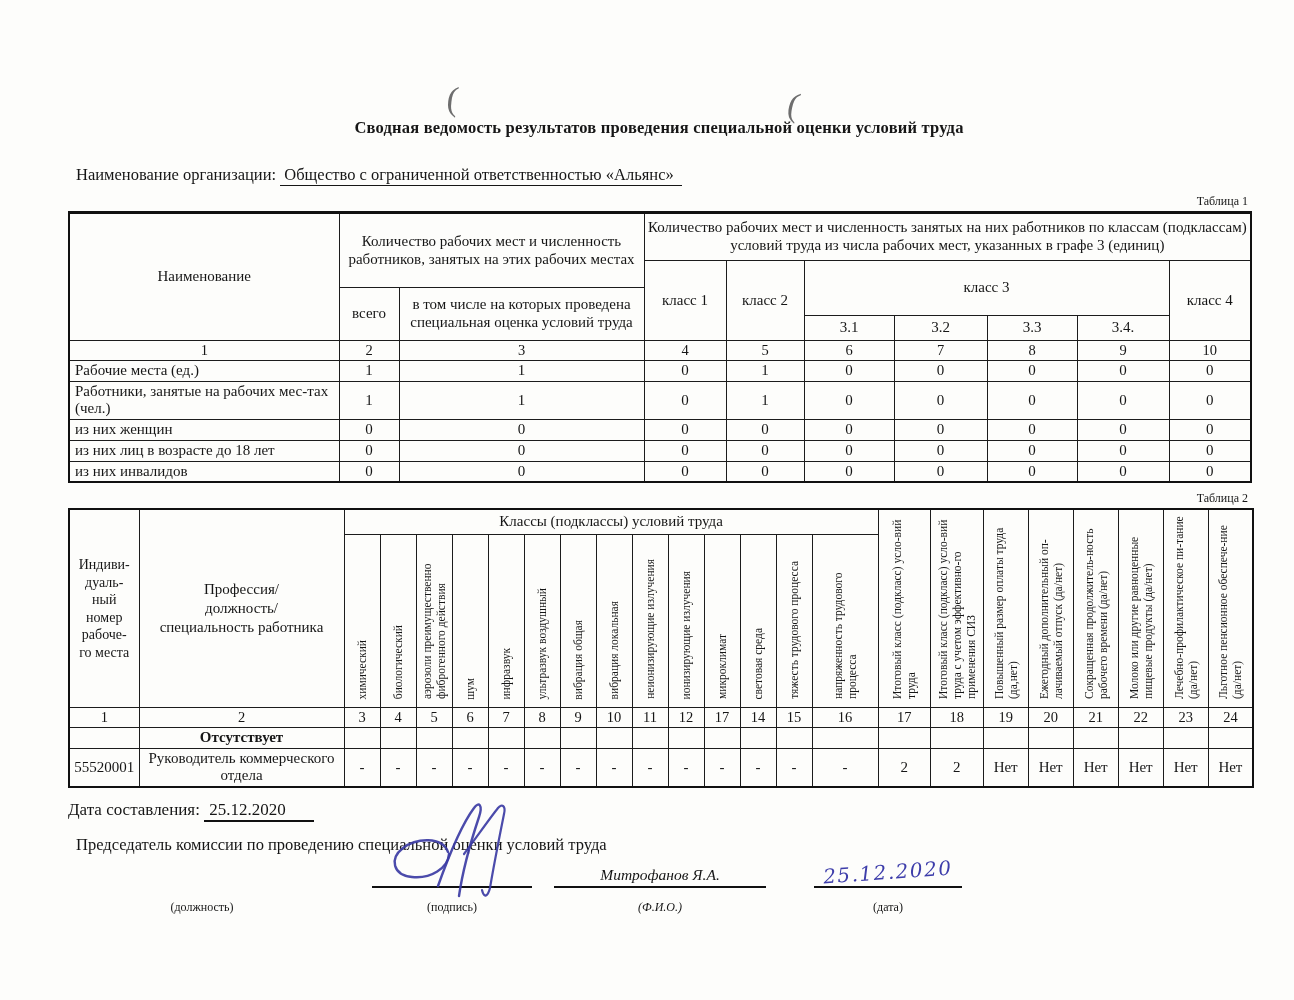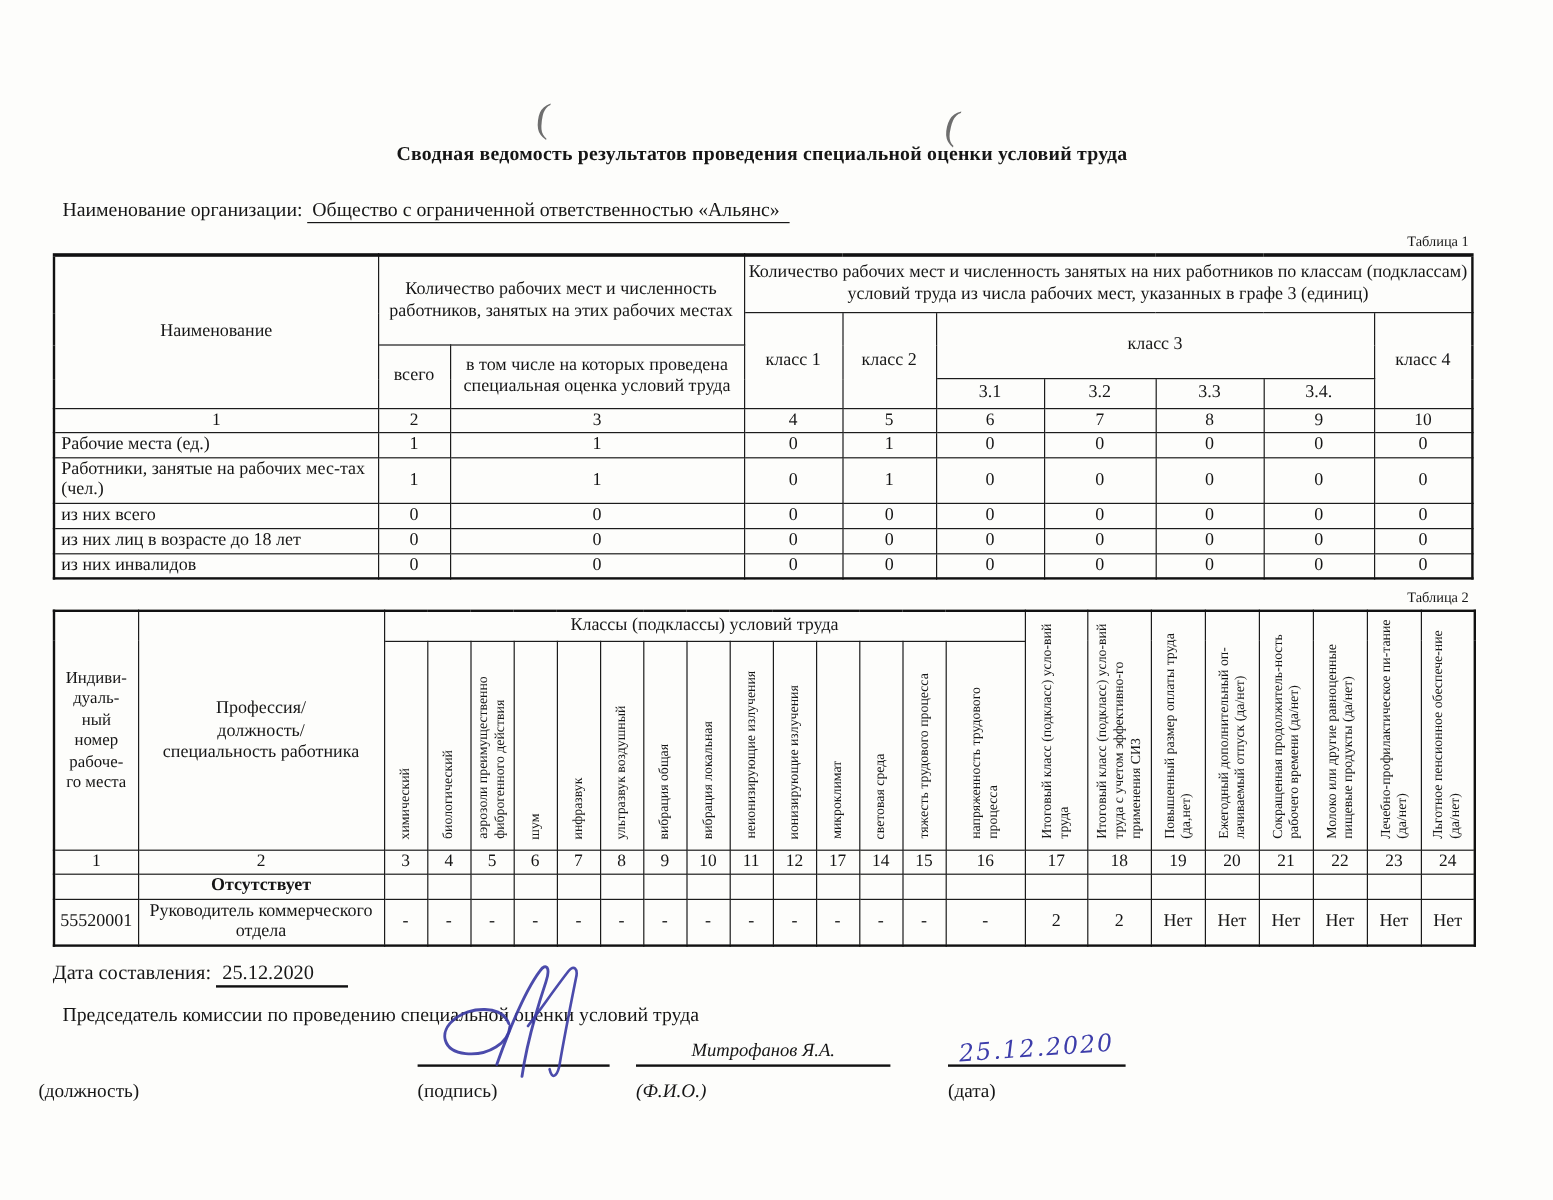--- a/index.html
+++ b/index.html
@@ -3,21 +3,21 @@
 <meta charset="utf-8">
 <style>
   * { box-sizing: border-box; }
   html,body { margin:0; padding:0; }
   body { background:#ffffff; }
   .page {
     position:relative; width:1294px; height:1000px; overflow:hidden;
     background:#fdfdfb; color:#161616;
     font-family:"Liberation Serif", serif;
   }
-  .content { position:absolute; left:44px; top:0; width:1182px; }
+  .content { position:absolute; left:68px; top:0; width:1182px; }
 
   .artifact { position:absolute; color:#6e6e6e; font-size:34px; font-family:"Liberation Serif", serif; font-weight:300; }
   .a1 { left:447px; top:80px; transform:rotate(7deg); }
   .a2 { left:788px; top:86px; transform:rotate(13deg); }
 
   .title { margin:118px 0 0 0; text-align:center; font-size:16.5px; font-weight:bold; letter-spacing:0.2px; }
   .org-line { margin-top:27px; font-size:16.5px; padding-left:8px; }
   .u { border-bottom:1.6px solid #161616; padding:0 8px 1px 4px; }
 
   .tcap { text-align:right; font-size:12px; margin-top:9px; margin-bottom:2px; padding-right:2px; }
@@ -50,21 +50,21 @@
   .chairman { margin-top:15px; font-size:16.5px; padding-left:8px; }
 
   .sig-row { display:flex; margin-top:5px; margin-left:-12px; align-items:flex-end; }
   .sig-block { position:relative; }
   .sb1 { width:292px; margin-right:24px; }
   .sb2 { width:160px; margin-right:22px; }
   .sb3 { width:212px; margin-right:48px;font-style:italic; }
   .sb4 { width:148px; }
   .sig-val { border-bottom:2px solid #111; text-align:center; font-size:15.5px;
              padding-bottom:2px; min-height:22px; }
-  .sig-sub { text-align:left; font-size:16px; padding-top:12px; }
+  .sig-sub { text-align:center; font-size:12px; padding-top:12px; }
   .hand { display:inline-block; font-family:"DejaVu Serif", serif; font-style:italic;
           font-size:20px; color:#3d3daa; transform:rotate(-4deg); letter-spacing:1.5px; }
   .signature { position:absolute; left:6px; top:-66px; width:172px; height:104px;
                z-index:3; overflow:visible; pointer-events:none; }
 </style>
 </head>
 <body>
 
 <div class="page">
   <div class="artifact a1">(</div>
@@ -146,21 +146,21 @@
         <td>1</td>
         <td>0</td>
         <td>1</td>
         <td>0</td>
         <td>0</td>
         <td>0</td>
         <td>0</td>
         <td>0</td>
       </tr>
       <tr class="rh18">
-        <td class="lbl">из них всего</td>
+        <td class="lbl">из них женщин</td>
         <td>0</td>
         <td>0</td>
         <td>0</td>
         <td>0</td>
         <td>0</td>
         <td>0</td>
         <td>0</td>
         <td>0</td>
         <td>0</td>
       </tr>

